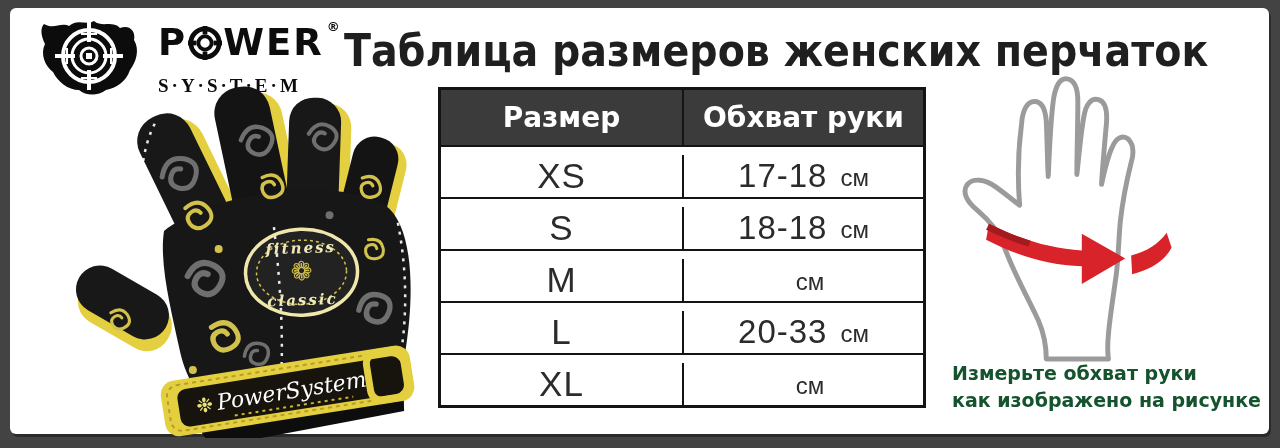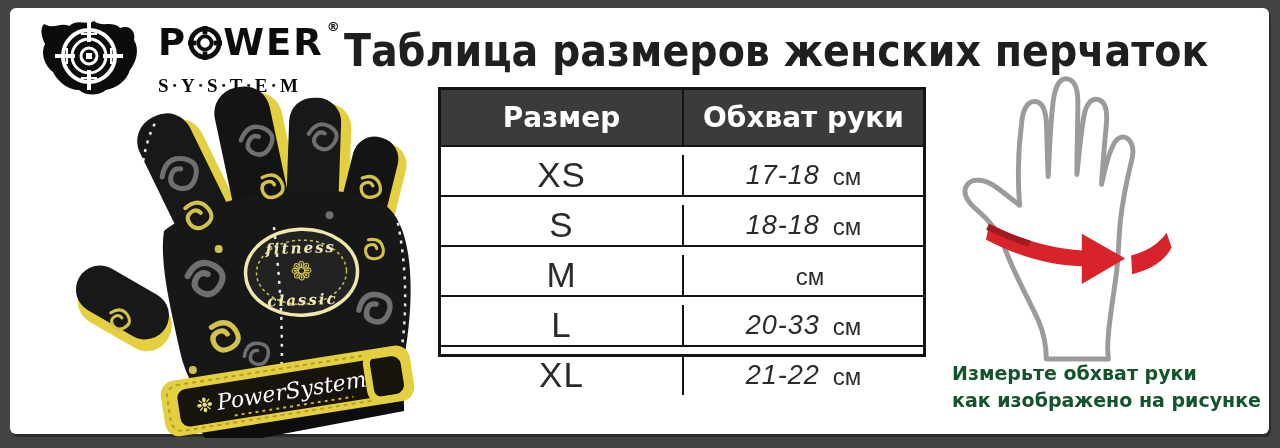--- a/index.html
+++ b/index.html
@@ -22,36 +22,36 @@
   .logo-target{width:34px;height:34px;margin:0 1px;}
   .logo-row2{font-weight:bold;font-size:19px;letter-spacing:3px;margin-top:14px;font-family:Liberation Serif, serif;}
   
   .title{
     position:absolute;left:334px;top:16px;width:860px;
     font-family:"DejaVu Sans",sans-serif;font-weight:bold;font-size:45px;color:#1f1f1f;
     transform:scaleX(.88);transform-origin:left top;white-space:nowrap;letter-spacing:0px;
   }
   
   .size-table{
-    position:absolute;left:428px;top:79px;width:488px;height:270px;
+    position:absolute;left:428px;top:79px;width:488px;height:321px;
     border:3px solid #141414;box-sizing:border-box;background:#fff;
     display:grid;grid-template-rows:55px repeat(5,1fr);
   }
   .t-row{display:grid;grid-template-columns:1fr 1fr;}
   .t-row + .t-row{border-top:2px solid #141414;}
   .th{
     background:#3b3b3b;color:#fff;display:flex;align-items:center;justify-content:center;
     font-family:"DejaVu Sans",sans-serif;font-weight:bold;font-size:28px;
     transform:none;
   }
   .th + .th{border-left:2px solid #141414;}
   .td{display:flex;align-items:center;justify-content:center;color:#2b2b2b;margin-top:8px;}
   .td + .td{border-left:2px solid #141414;}
   .td.size{font-size:35px;letter-spacing:1px;}
-  .td .num{font-size:27px;letter-spacing:1px;font-style:italic;}
+  .td .num{font-size:33px;letter-spacing:1px;}
   .td .unit{font-size:24px;margin-left:13px;padding-top:4px;}
   
   .hand-wrap{position:absolute;left:933px;top:58px;width:248px;height:296px;}
   
   .note{
     position:absolute;left:942px;top:352px;
     font-family:"DejaVu Sans",sans-serif;font-weight:bold;font-size:19px;line-height:1.4;color:#14532d;
   }
   
   .glove-wrap{position:absolute;left:55px;top:70px;width:368px;height:360px;}
@@ -195,21 +195,20 @@
       <div class="t-row">
         <div class="td size">L</div>
         <div class="td">
             <span class="num">20-33</span>
             <span class="unit">см</span>
           </div>
       </div>
       <div class="t-row">
         <div class="td size">XL</div>
         <div class="td">
-            <span class="num">21-22</span>
             <span class="unit">см</span>
           </div>
       </div>
     </div>
 
     <div class="hand-wrap">
       <svg viewBox="0 0 250 300" width="248" height="296">
 
         <path fill="#ffffff" stroke="#9b9b9b" stroke-width="5" stroke-linejoin="round" d="
           M104,297

